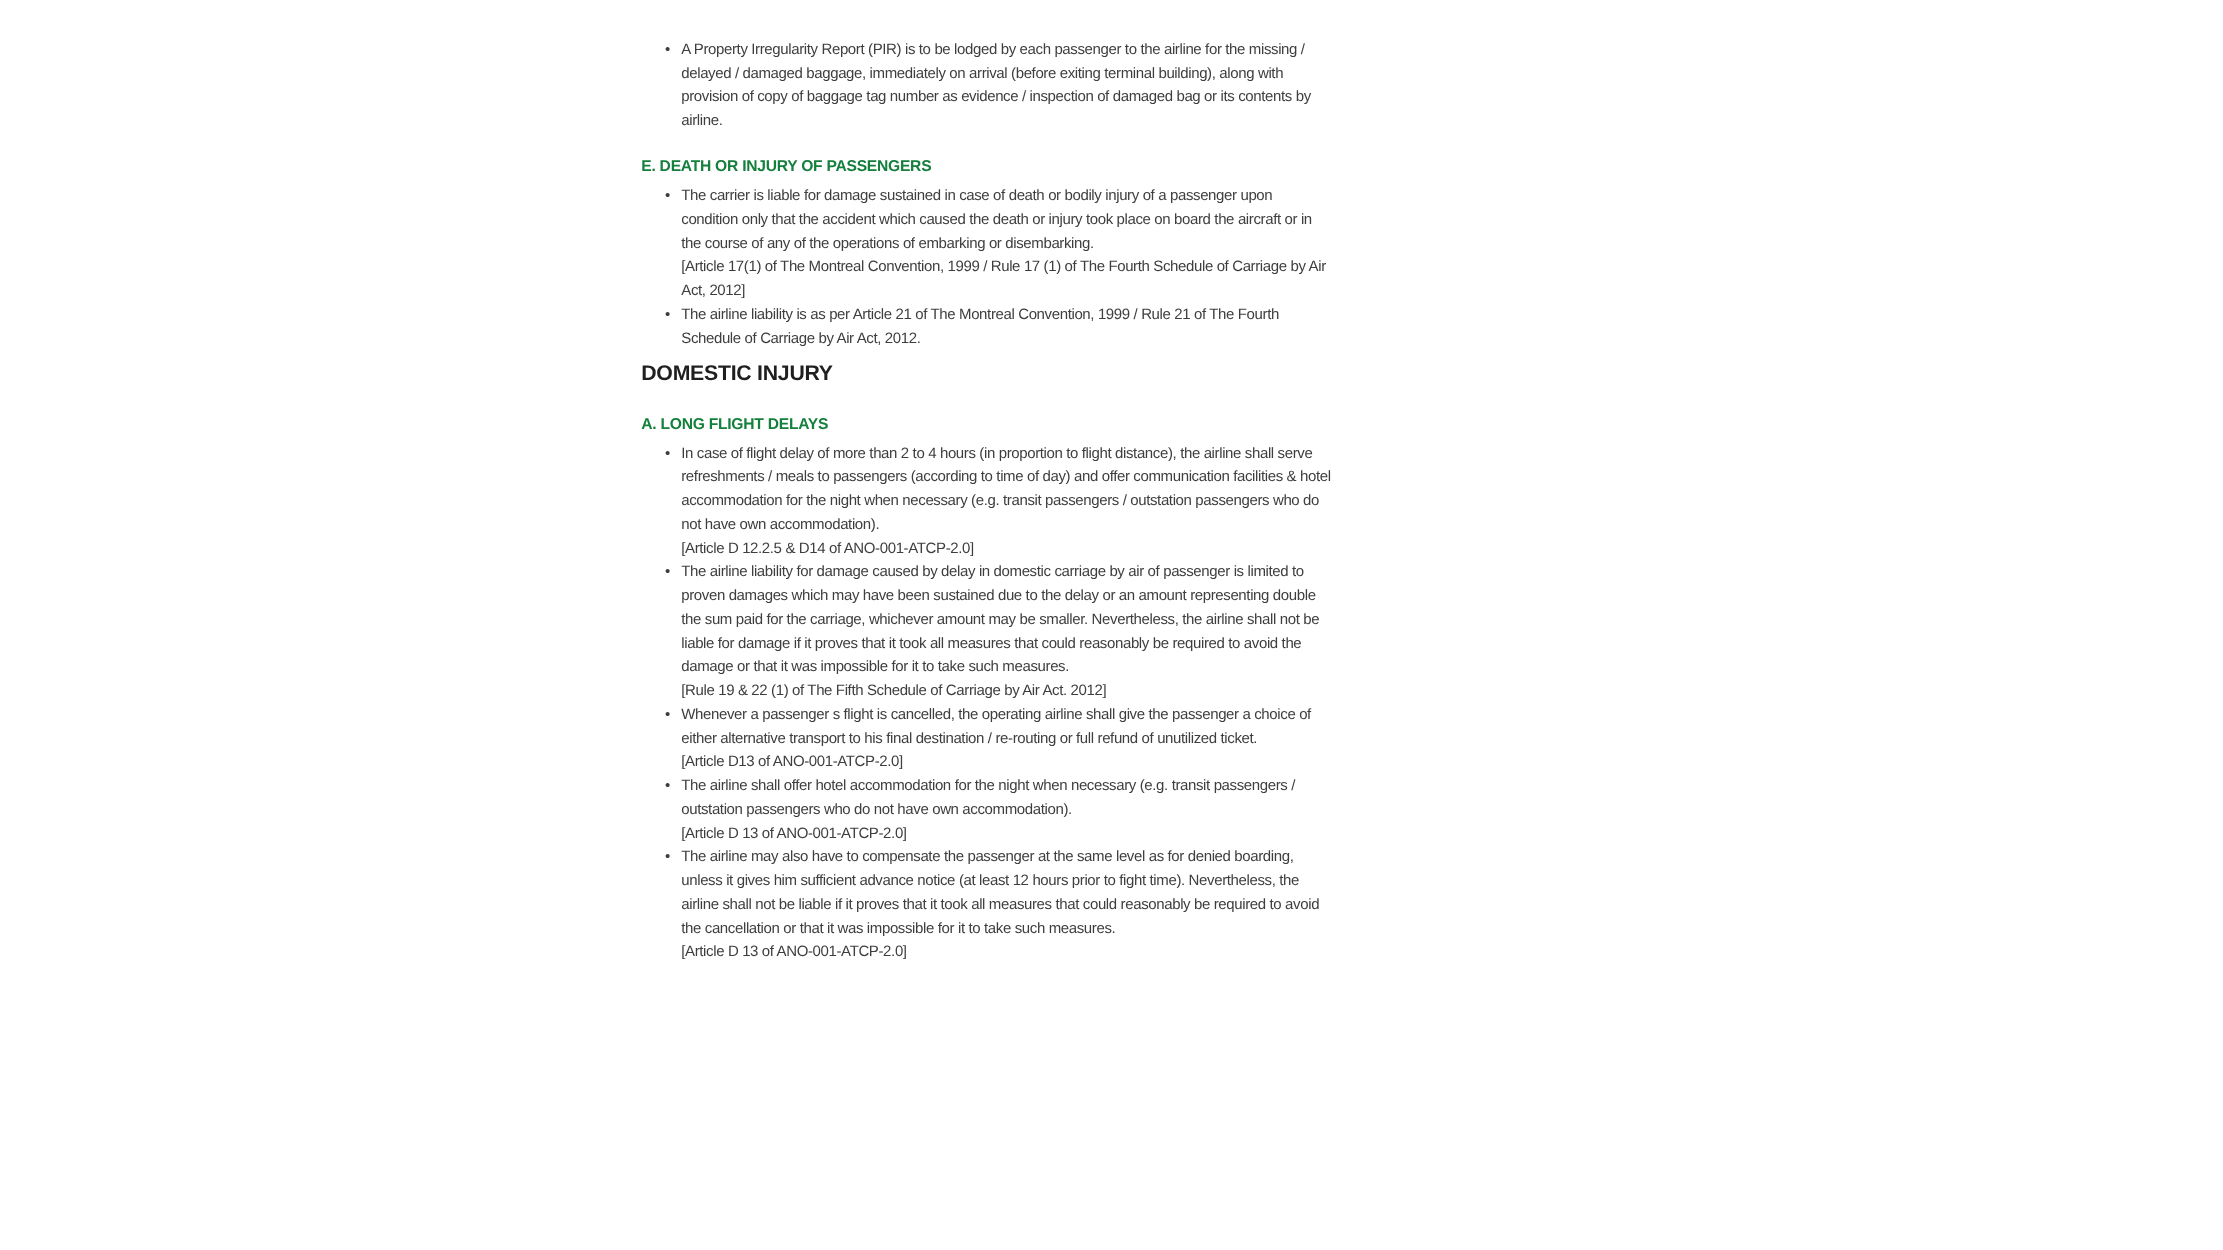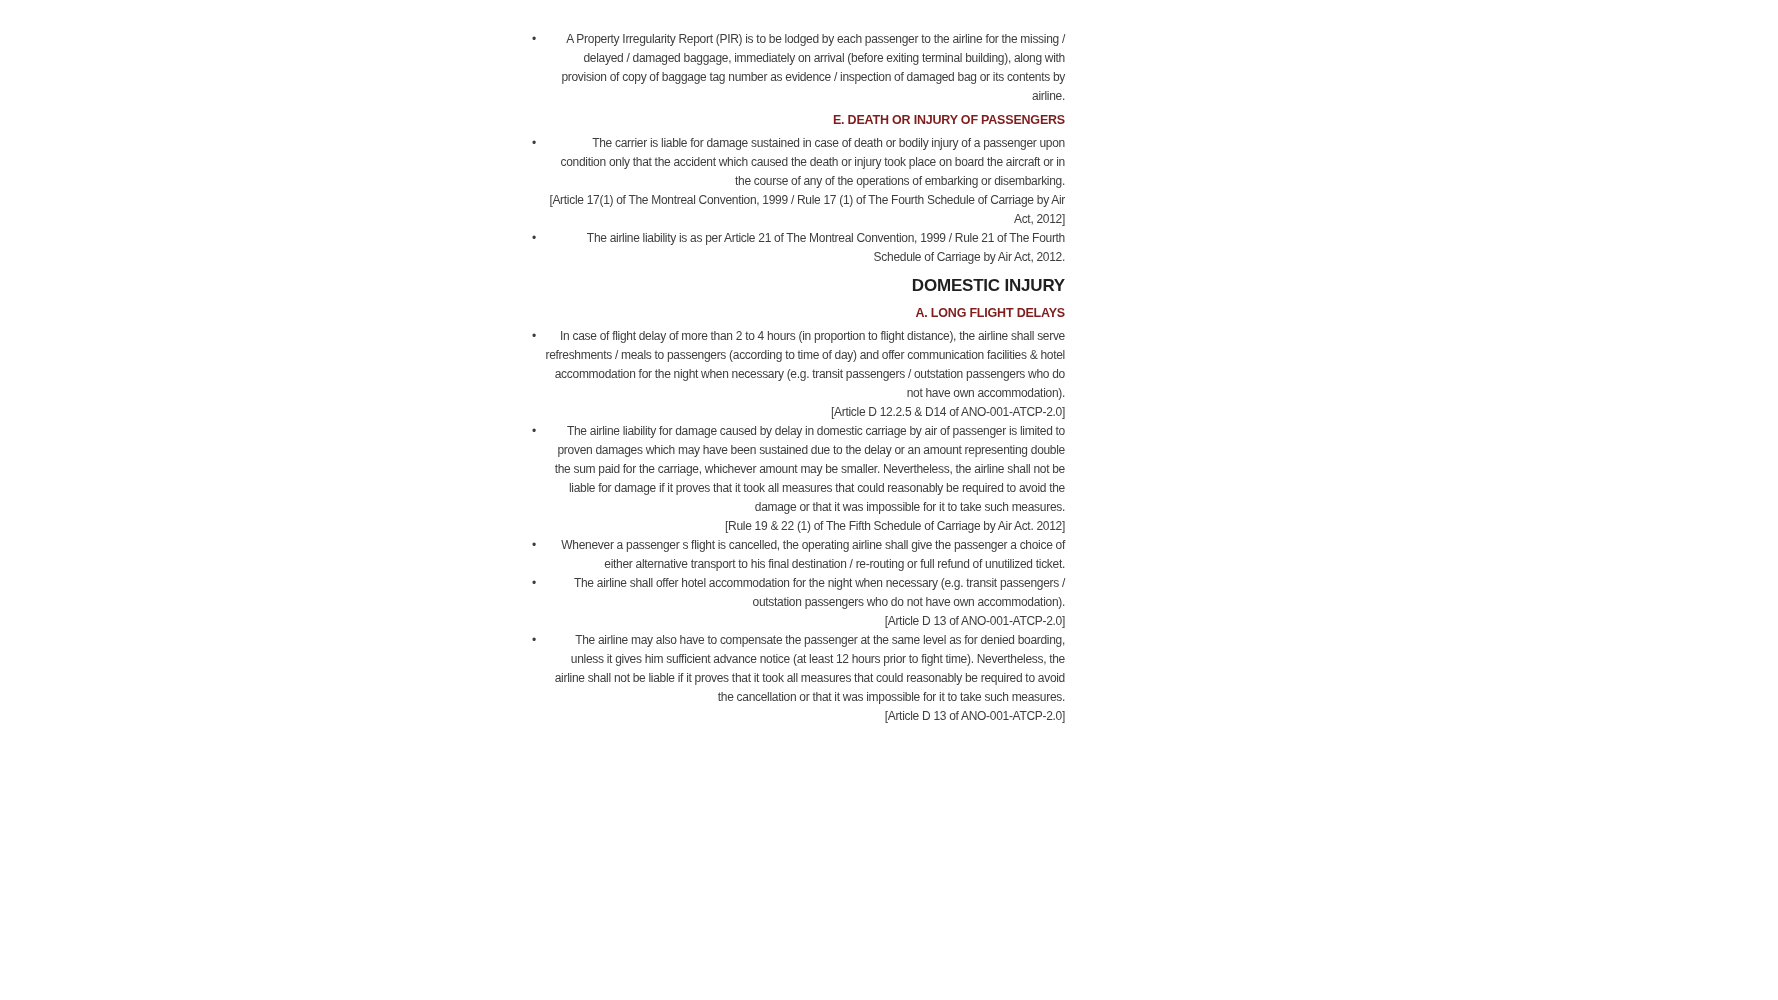--- a/index.html
+++ b/index.html
@@ -16,28 +16,27 @@
   }
   .doc-column {
     position: absolute;
     left: 513px;
     top: 30px;
     width: 552px;
     color: #3e3e3e;
     font-size: 12px;
     line-height: 19px;
     letter-spacing: -0.3px;
-    text-align: right;
   }
   .heading-sub {
     font-weight: bold;
-    color: #7f1d1d;
+    color: #15803d;
     font-size: 12.5px;
     line-height: 19px;
-    margin: 5px 0 4px 0;
+    margin: 18px 0 4px 0;
     letter-spacing: -0.2px;
   }
   .heading-main {
     font-weight: bold;
     color: #1f1f1f;
     font-size: 17px;
     line-height: 26px;
     margin: 6px 0 2px 0;
     letter-spacing: -0.2px;
   }
@@ -86,20 +85,21 @@
         <div>[Article D 12.2.5 &amp; D14 of ANO-001-ATCP-2.0]</div>
       </li>
       <li>
         <div>The airline liability for damage caused by delay in domestic carriage by air of passenger is limited to proven damages which may have been sustained due to the delay or an amount representing double the sum paid for the carriage, whichever amount may be smaller. Nevertheless, the airline shall not be liable for damage if it proves that it took all measures that could reasonably be required to avoid the damage or that it was impossible for it to take such measures.</div>
         <div>[Rule 19 &amp; 22 (1) of The Fifth Schedule of Carriage by Air Act. 2012]</div>
       </li>
     </ul>
     <ul class="bullet-list">
       <li>
         <div>Whenever a passenger s flight is cancelled, the operating airline shall give the passenger a choice of either alternative transport to his final destination / re-routing or full refund of unutilized ticket.</div>
+        <div>[Article D13 of ANO-001-ATCP-2.0]</div>
       </li>
       <li>
         <div>The airline shall offer hotel accommodation for the night when necessary (e.g. transit passengers / outstation passengers who do not have own accommodation).</div>
         <div>[Article D 13 of ANO-001-ATCP-2.0]</div>
       </li>
       <li>
         <div>The airline may also have to compensate the passenger at the same level as for denied boarding, unless it gives him sufficient advance notice (at least 12 hours prior to fight time). Nevertheless, the airline shall not be liable if it proves that it took all measures that could reasonably be required to avoid the cancellation or that it was impossible for it to take such measures.</div>
         <div>[Article D 13 of ANO-001-ATCP-2.0]</div>
       </li>
     </ul>

